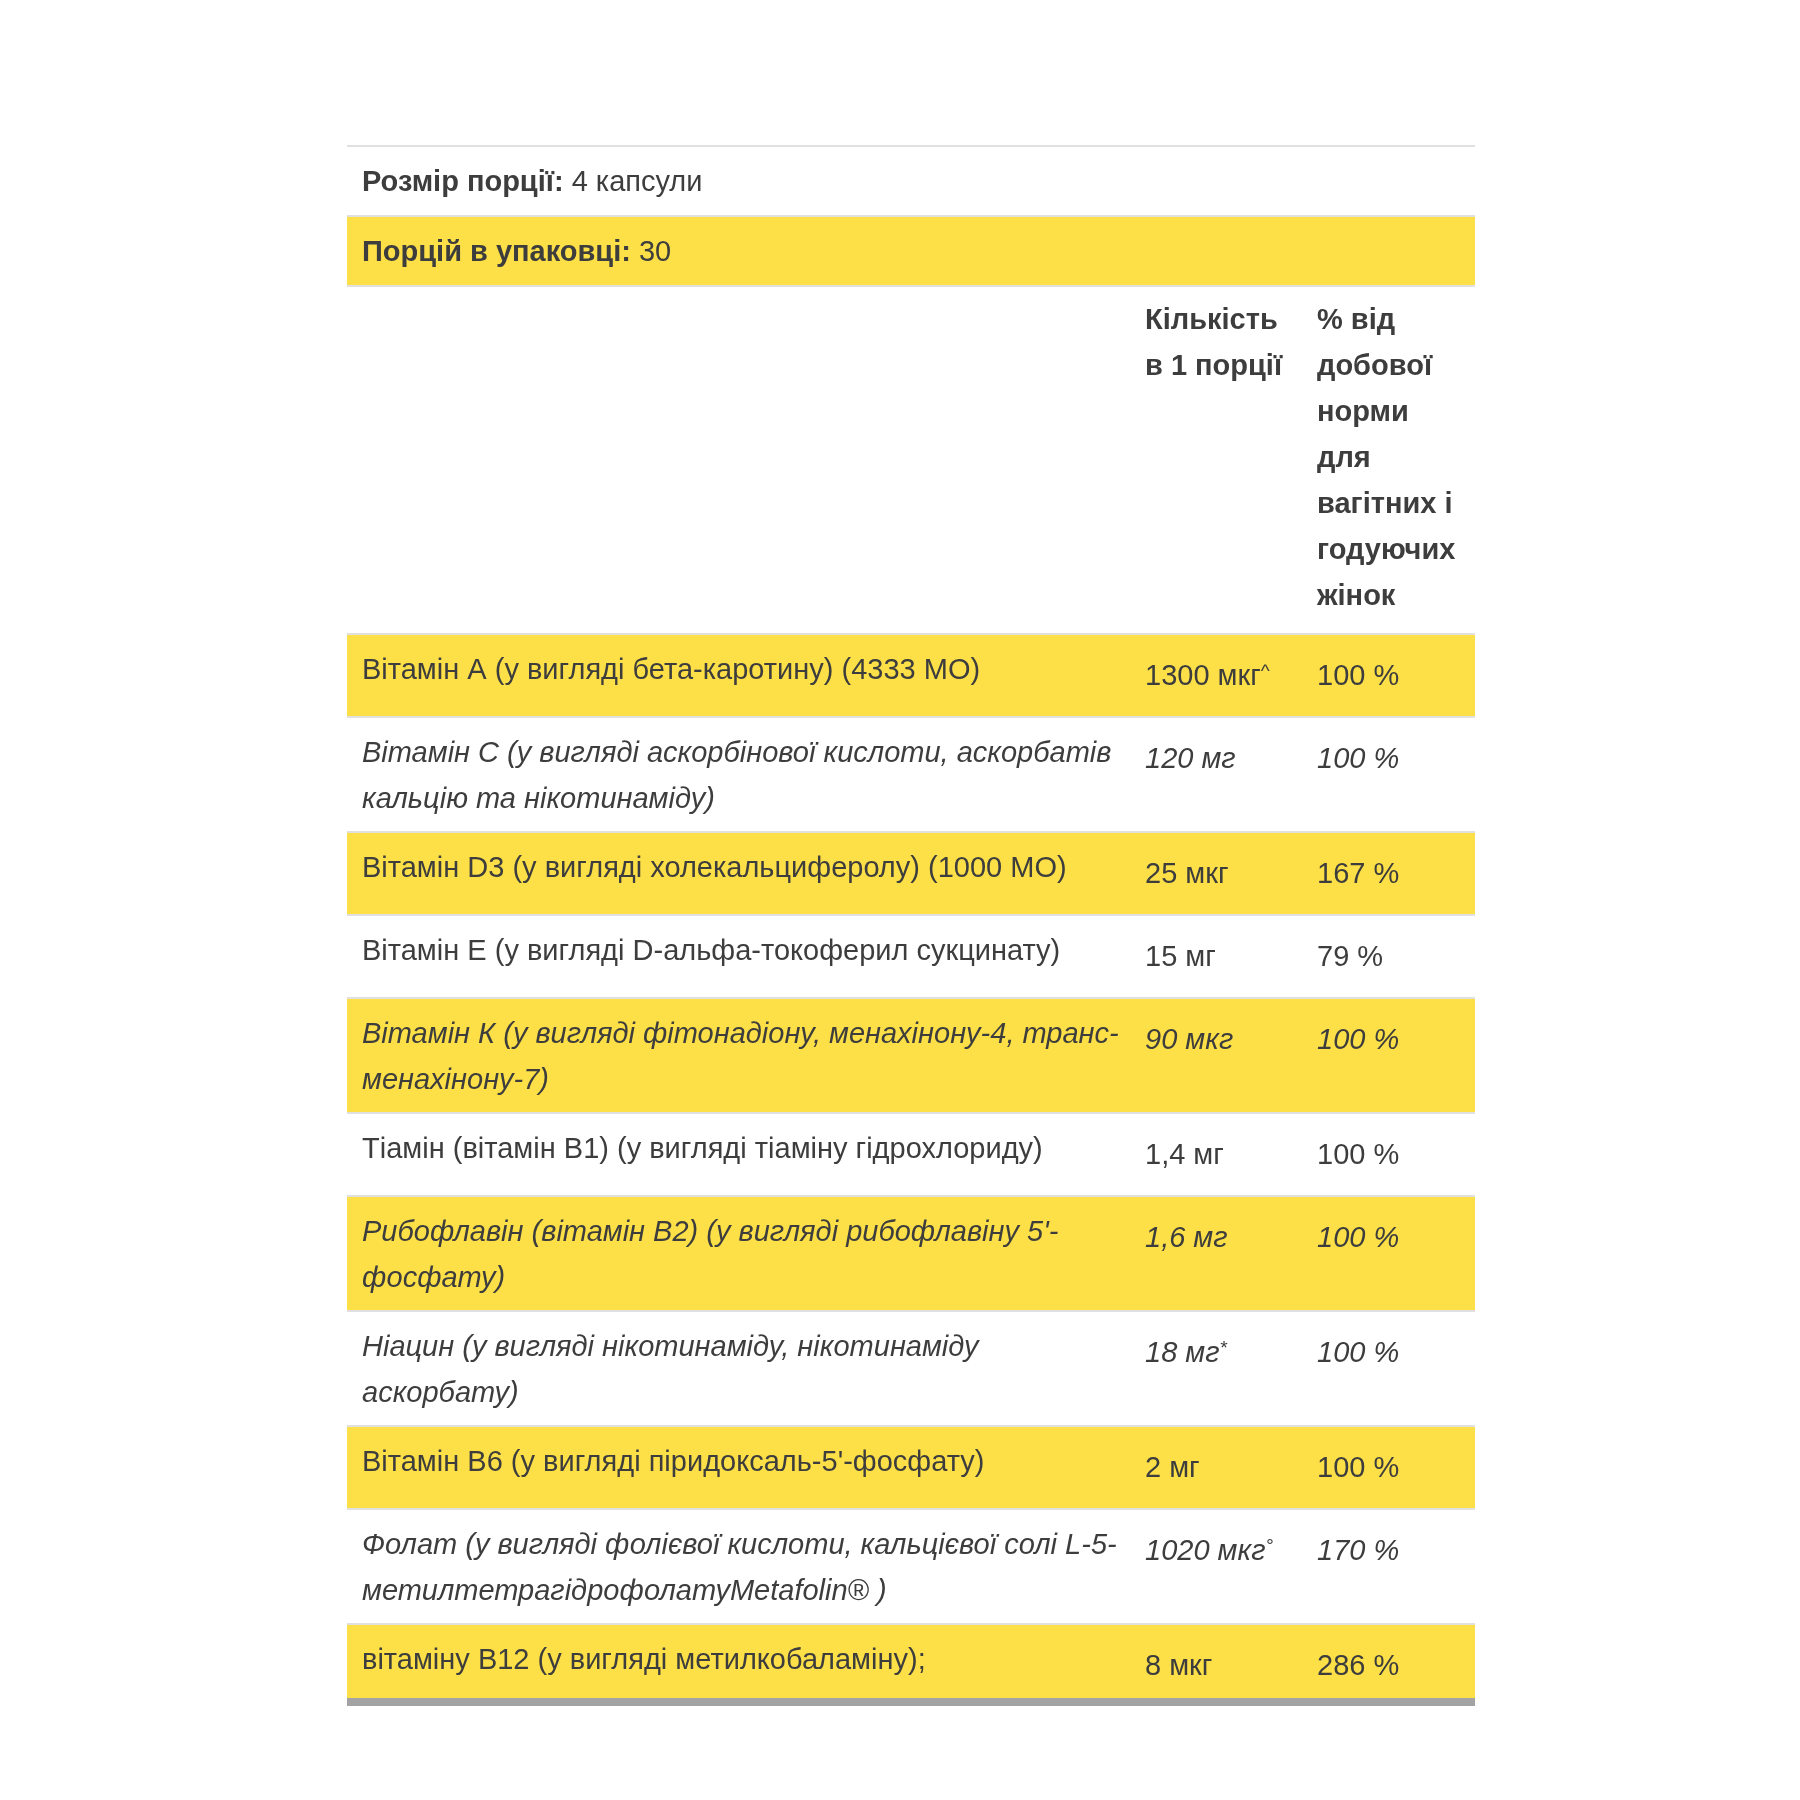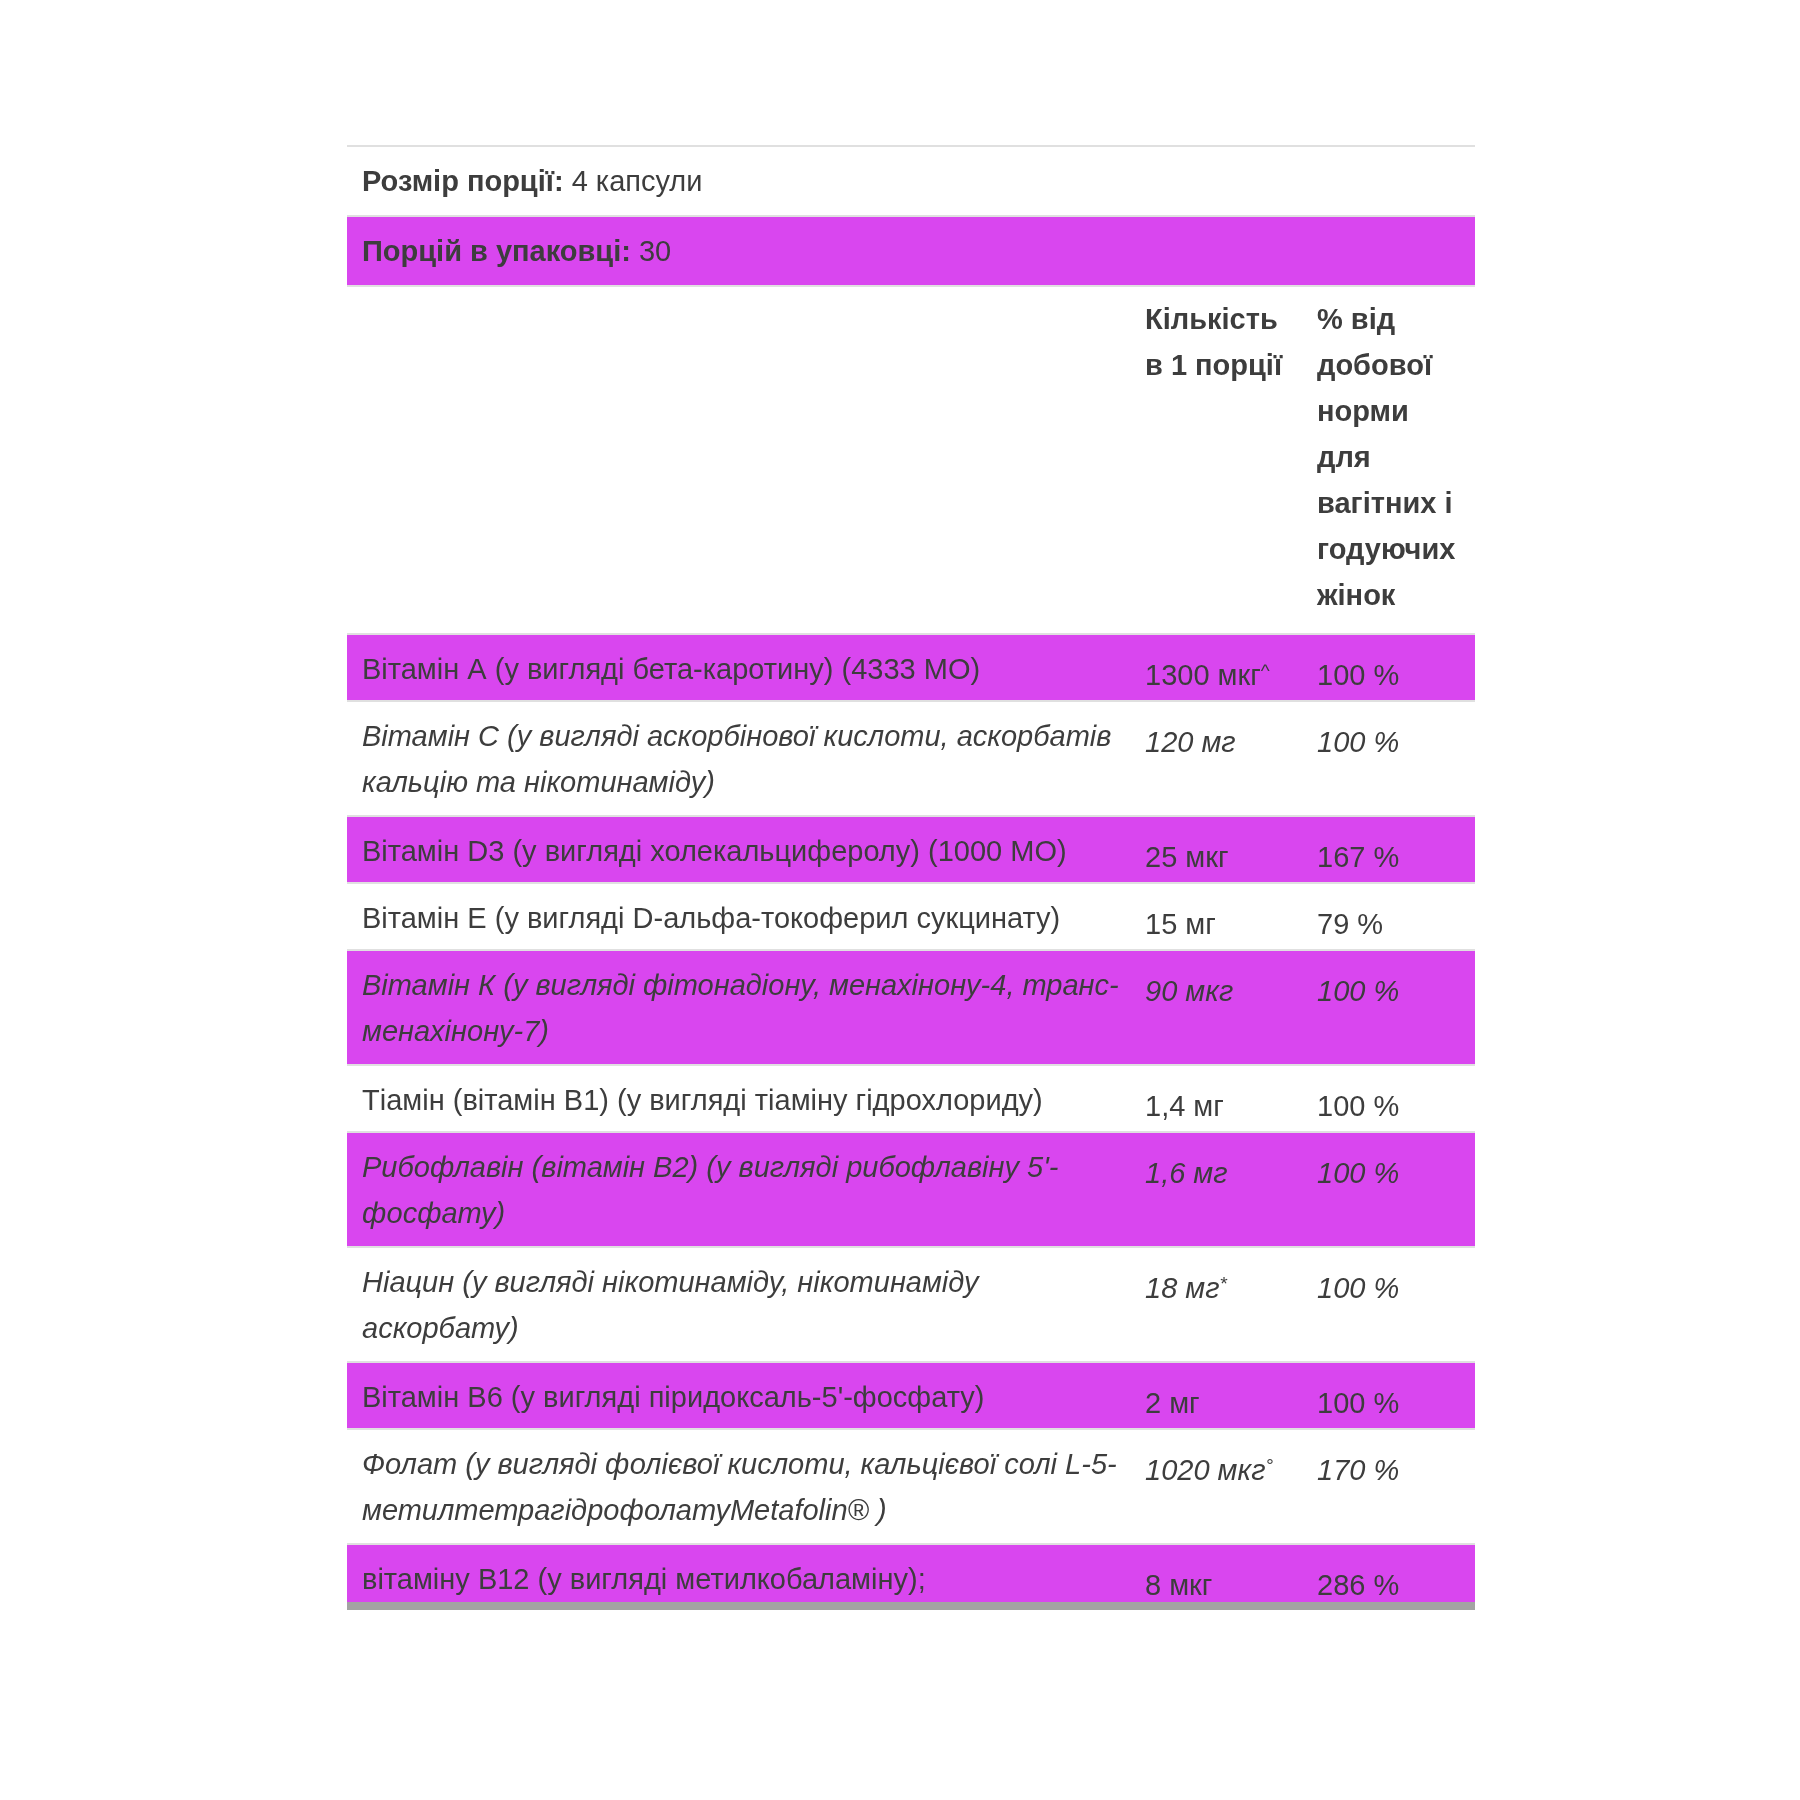--- a/index.html
+++ b/index.html
@@ -23,37 +23,37 @@
     top: 145px;
     width: 1128px;
   }
   .row {
     box-sizing: border-box;
     border-top: 2px solid #e0e0e0;
     background: #ffffff;
     font-size: 29px;
     line-height: 46px;
   }
-  .row.alt { background: #d946ef; }
+  .row.alt { background: #fde047; }
   .row.last { border-bottom: 8px solid #a3a3a3; }
 
   .serving-row {
     height: 70px;
     padding: 11px 0 0 15px;
     white-space: nowrap;
   }
   .serving-row .lbl { font-weight: 700; }
   .serving-row .val { font-weight: 400; }
 
   .grid-row {
     display: grid;
     grid-template-columns: 798px 172px 158px;
   }
   .header-row { height: 348px; }
-  .h1 { height: 67px; }
+  .h1 { height: 83px; }
   .h2 { height: 115px; font-style: italic; }
 
   .c-label {
     box-sizing: border-box;
     padding: 11px 0 0 15px;
     white-space: pre-line;
     overflow: visible;
   }
   .c-amount, .c-dv {
     box-sizing: border-box;

